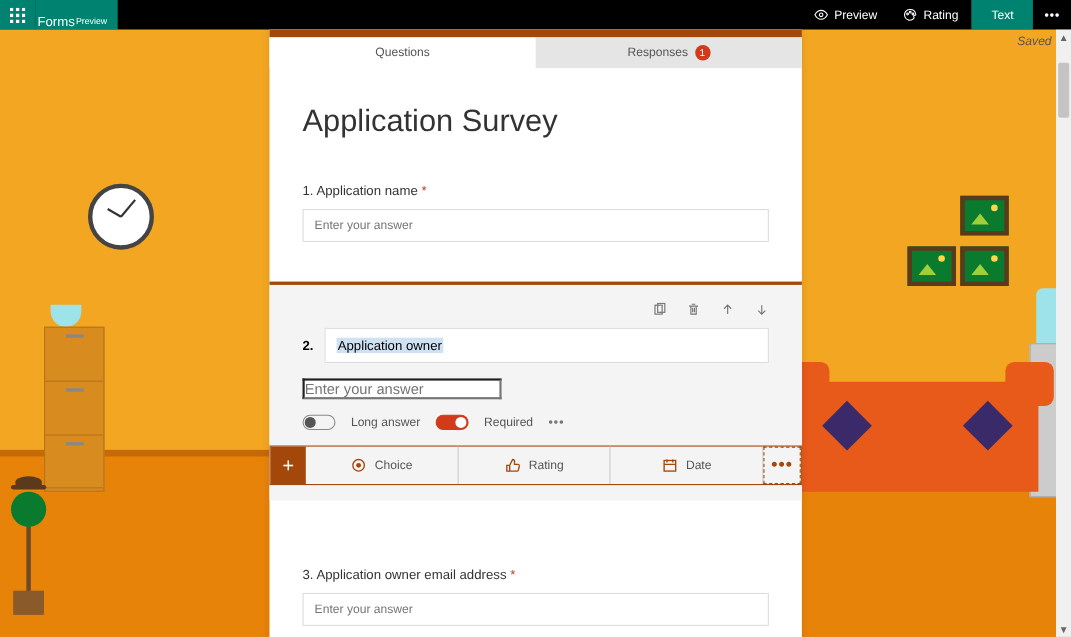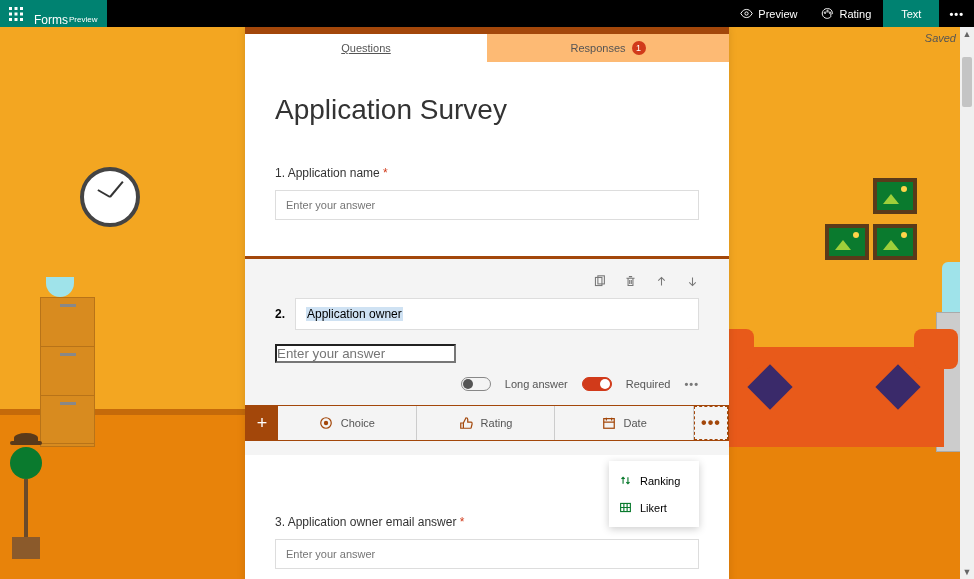--- a/index.html
+++ b/index.html
@@ -93,22 +93,22 @@
     left:50%; transform:translateX(-50%);
     top:27px;
     width:484px;
     background:#fff;
     box-shadow:0 0 8px rgba(0,0,0,0.12);
     padding-bottom:60px;
   }
   .card-top-border{height:7px;background:#a3470a;}
   .tabs{display:flex;height:28px;font-size:11px;}
   .tab{flex:1;display:flex;align-items:center;justify-content:center;gap:6px;color:#555;}
-  .tab.active{background:#fff;text-decoration:underline;}
-  .tab.inactive{background:#fdba74;}
+  .tab.active{background:#fff;}
+  .tab.inactive{background:#e5e5e5;}
   .resp-badge{width:14px;height:14px;border-radius:50%;background:#d13a1a;color:#fff;font-size:9px;display:flex;align-items:center;justify-content:center;}
   .form-body{padding:18px 30px;}
   .form-title{font-size:28px;font-weight:300;color:#333;margin:14px 0 40px;}
   .q{margin-bottom:36px;font-size:12px;color:#333;margin-top:16px;}
   .q .req{color:#d13a1a;}
   .q input.answer{
     display:block;width:100%;margin-top:10px;padding:8px 10px;
     border:1px solid #ddd;font-size:11px;color:#888;font-family:inherit;
   }
   
@@ -119,21 +119,21 @@
     padding:16px 30px 14px;
     position:relative;
   }
   .q-toolbar{display:flex;gap:18px;justify-content:flex-end;margin-bottom:10px;}
   .q-toolbar svg{width:13px;height:13px;stroke:#777;fill:none;stroke-width:1.3;cursor:pointer;}
   .q-row{display:flex;align-items:center;gap:10px;}
   .q-num{font-size:12px;font-weight:600;}
   .q-title-input{flex:1;padding:8px 10px;border:1px solid #ddd;background:#fff;font-size:12px;}
   .q-title-input span{background:#cfe2f3;padding:0 1px;}
   .editing input.answer{margin-top:14px;background:#fff;}
-  .q-footer{display:flex;align-items:center;justify-content:flex-end;gap:14px;margin-top:14px;font-size:11px;color:#555;}
+  .q-footer{display:flex;align-items:center;justify-content:flex-start;gap:14px;margin-top:14px;font-size:11px;color:#555;}
   .toggle{width:30px;height:14px;border-radius:8px;border:1px solid #888;position:relative;cursor:pointer;}
   .toggle .knob{position:absolute;top:1px;width:10px;height:10px;border-radius:50%;background:#555;}
   .toggle.off .knob{left:1px;}
   .toggle.on{background:#d13a1a;border-color:#d13a1a;}
   .toggle.on .knob{right:1px;background:#fff;}
   .q-more{color:#777;cursor:pointer;letter-spacing:1px;font-weight:bold;}
   
   .add-bar{display:flex;margin:0 -30px;border:1px solid #a3470a;}
   .add-plus{width:32px;background:#a3470a;color:#fff;display:flex;align-items:center;justify-content:center;font-size:18px;}
   .add-opt{flex:1;display:flex;align-items:center;justify-content:center;gap:8px;padding:10px 0;font-size:11px;color:#555;border-right:1px solid #ccc;cursor:pointer;}
@@ -311,38 +311,23 @@
         <div class="add-opt">
           <svg viewBox="0 0 16 16">
               <rect x="2" y="3" width="12" height="11"></rect>
               <path d="M2 7h12M5 2v3M11 2v3"></path>
             </svg>
           <span>Date</span>
         </div>
         <div class="add-more">•••</div>
       </div>
       
-      <div class="more-menu" style="top:100%;margin-top:6px;">
-        <div class="mi">
-          <svg viewBox="0 0 16 16">
-              <path d="M5 12V4M3 6l2-2 2 2M11 4v8M9 10l2 2 2-2"></path>
-            </svg>
-          <span>Ranking</span>
-        </div>
-        <div class="mi">
-          <svg viewBox="0 0 16 16">
-              <rect x="2" y="3" width="12" height="10"></rect>
-              <path d="M2 8h12M6 3v10M10 3v10"></path>
-            </svg>
-          <span>Likert</span>
-        </div>
-      </div>
     </div>
 
     <div class="q" style="margin-top:60px;">
       <span>3.</span>
-      <span>Application owner email answer</span>
+      <span>Application owner email address</span>
       <span class="req">*</span>
       <input class="answer" placeholder="Enter your answer" style="">
     </div>
 
   </div>
 </div>
 
 </body></html>

